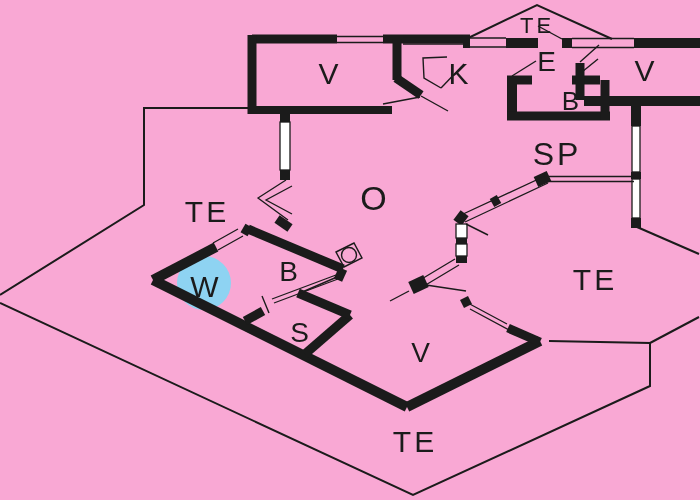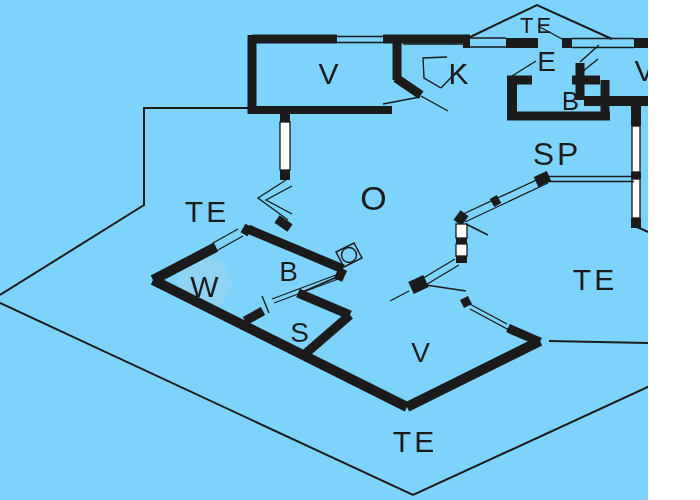--- a/index.html
+++ b/index.html
@@ -1,18 +1,18 @@
 <!DOCTYPE html>
 <html><head>
 <meta charset="utf-8">
 <style>
   html,body{margin:0;padding:0;background:#ffffff;}
   .stage{
-    width:648px;height:500px;position:relative;overflow:hidden;
-    background:#7dd3fc;
+    width:700px;height:500px;position:relative;overflow:hidden;
+    background:#f9a8d4;
     font-family:"Liberation Sans", sans-serif;
     text-align:right;
   }
   svg{position:absolute;left:0;top:0;}
   .wall   {stroke:#1b1b1b;fill:none;}
   .thin   {stroke:#1b1b1b;stroke-width:2;fill:none;}
   .hair   {stroke:#1b1b1b;stroke-width:1.4;fill:none;}
   .winln  {stroke:#1b1b1b;stroke-width:1.3;fill:none;}
   .winrect{fill:#ffffff;stroke:#1b1b1b;stroke-width:1.3;}
   .lbl{

